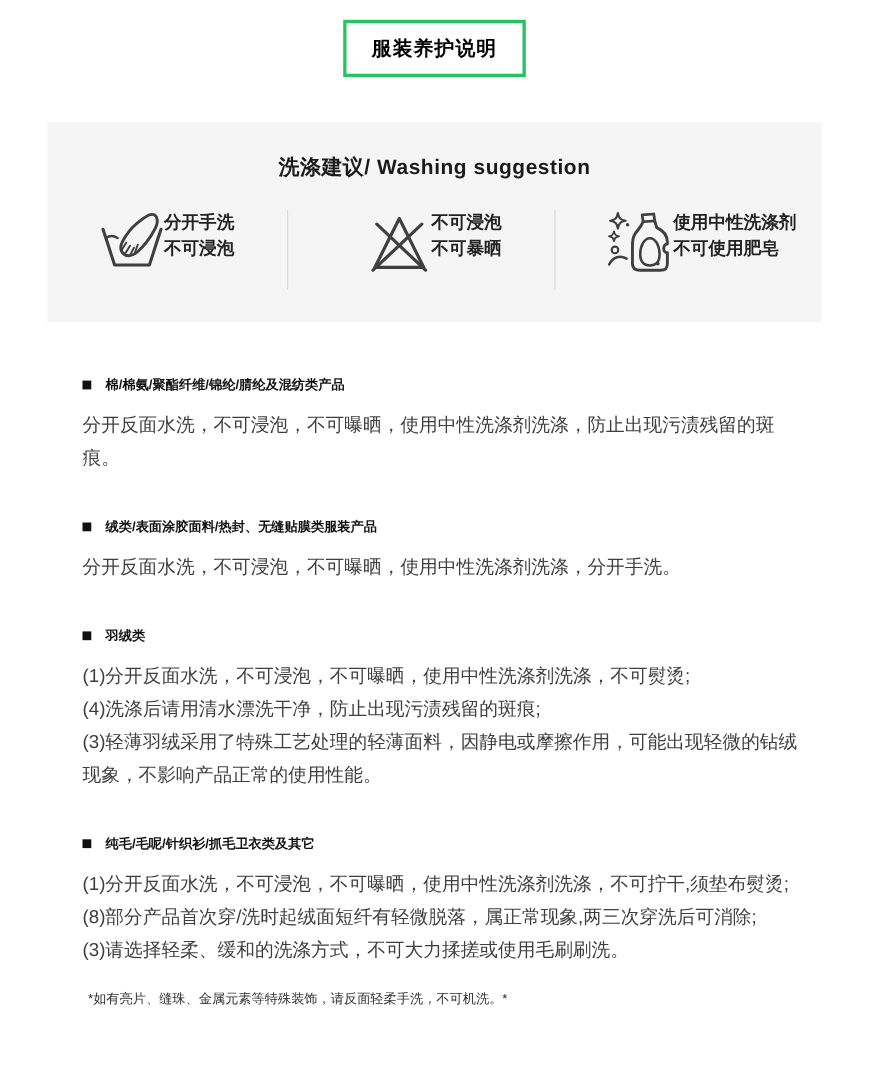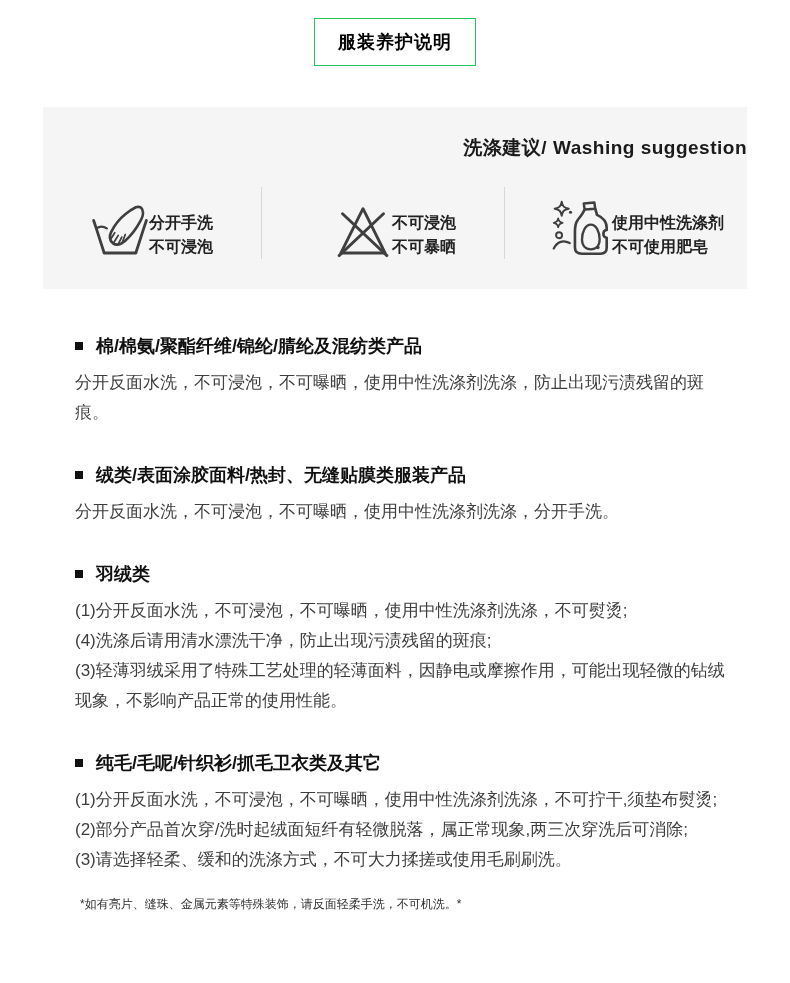--- a/index.html
+++ b/index.html
@@ -6,50 +6,50 @@
   body{
     width:790px;height:983px;background:#ffffff;
     font-family:"Liberation Sans","DejaVu Sans",sans-serif;
     -webkit-font-smoothing:antialiased;
   }
   .page{position:relative;width:790px;height:983px;overflow:hidden;}
 
   
   .title-box{
     margin:18px auto 0;width:fit-content;
-    border:1px solid #22c55e;padding:11px 23px;
+    border:3px solid #22c55e;padding:11px 23px;
     font-size:18px;font-weight:700;color:#000;letter-spacing:1px;
   }
 
   
   .panel{
     margin:41px auto 0;width:704px;background:#f5f5f5;
     padding:28px 0 30px;
   }
   .panel-title{
-    text-align:right;font-size:19px;font-weight:700;color:#1a1a1a;
+    text-align:center;font-size:19px;font-weight:700;color:#1a1a1a;
     letter-spacing:0.5px;
   }
   .icon-row{display:flex;margin-top:26px;}
   .icon-group{
-    flex:1 1 0;display:flex;align-items:flex-end;justify-content:center;
+    flex:1 1 0;display:flex;align-items:flex-start;justify-content:center;
     gap:0;min-height:72px;
   }
   .icon-group + .icon-group{border-left:1px solid #d8d8d8;padding-left:24px;}
   .icon{display:flex;align-items:center;justify-content:center;}
   .icon svg{display:block;}
   .icon-label{font-size:16px;font-weight:600;color:#222;line-height:1.5;}
 
   
   .content{margin:0 53px 0 75px;}
   .sec{margin-top:34px;}
   .sec:first-of-type{margin-top:44px;}
   .sec-heading{
     display:flex;align-items:center;gap:13px;
-    font-size:18px;font-weight:700;color:#111;line-height:26px;
+    font-size:12px;font-weight:700;color:#111;line-height:26px;
   }
   .bullet{width:8px;height:8px;background:#111;flex:0 0 auto;}
   .sec-line{
     margin:0;font-size:17px;color:#3e3e3e;line-height:30px;
   }
   .sec-body{margin-top:9px;}
   .footnote{
     margin:16px 53px 0 80px;font-size:12px;color:#303030;line-height:26px;
   }
 </style>
@@ -152,21 +152,21 @@
       </div>
     </section>
 
     <section class="sec">
       <div class="sec-heading">
         <span class="bullet"></span>
         <span>纯毛/毛呢/针织衫/抓毛卫衣类及其它</span>
       </div>
       <div class="sec-body">
         <p class="sec-line">(1)分开反面水洗，不可浸泡，不可曝晒，使用中性洗涤剂洗涤，不可拧干,须垫布熨烫;</p>
-        <p class="sec-line">(2)部分产品首次穿/洗时起绒面短纤有轻微脱落，属正常现象,两三次穿洗后可消除;</p>
+        <p class="sec-line">(8)部分产品首次穿/洗时起绒面短纤有轻微脱落，属正常现象,两三次穿洗后可消除;</p>
         <p class="sec-line">(3)请选择轻柔、缓和的洗涤方式，不可大力揉搓或使用毛刷刷洗。</p>
       </div>
     </section>
 
   </div>
 
   <p class="footnote">*如有亮片、缝珠、金属元素等特殊装饰，请反面轻柔手洗，不可机洗。*</p>
 
 </div>
 

